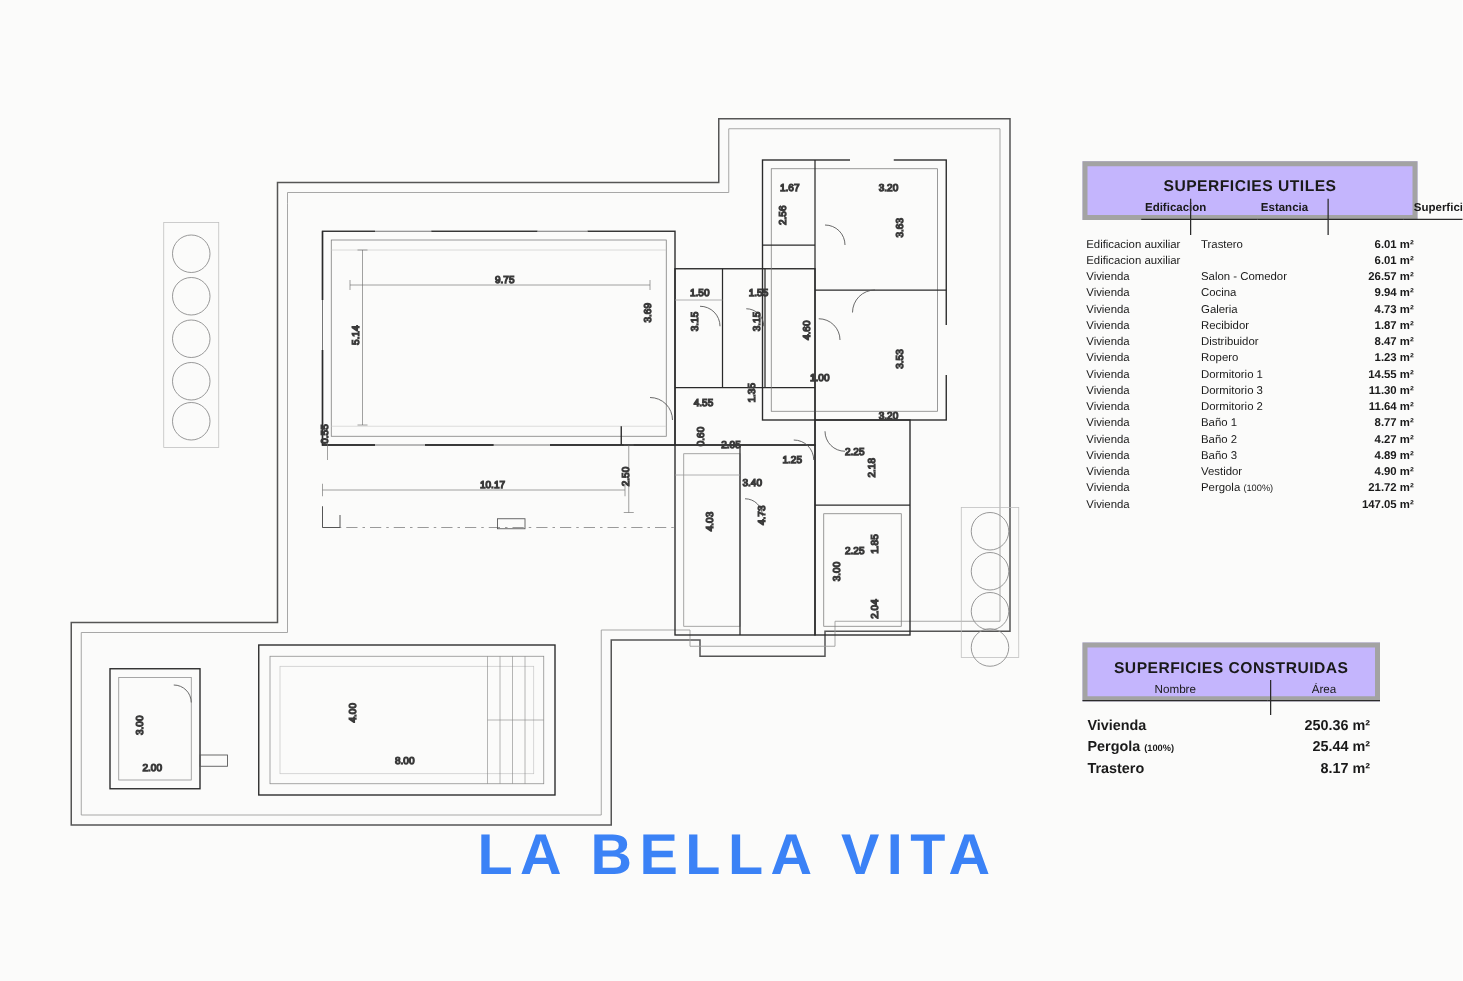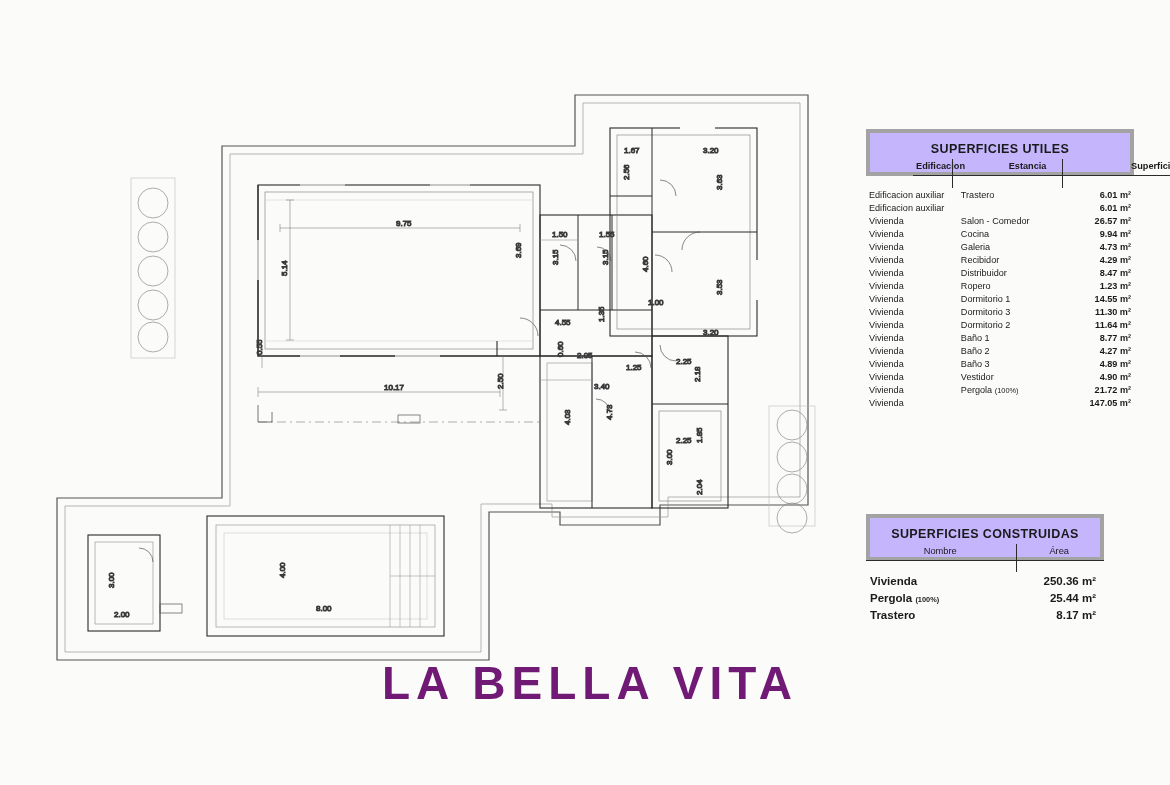--- a/index.html
+++ b/index.html
@@ -30,21 +30,21 @@
   }
   .plan svg { display: block; }
 
   
   .watermark {
     position: absolute;
     left: 355px;
     top: 660px;
     width: 470px;
     text-align: center;
-    color: #701a75;
+    color: #3b82f6;
     pointer-events: none;
     user-select: none;
   }
   .watermark .wm-main {
     font-size: 46px;
     letter-spacing: 6px;
     font-weight: 700;
     line-height: 1;
     white-space: nowrap;
   }
@@ -400,21 +400,21 @@
       <td class="col-c">9.94 m²</td>
     </tr>
     <tr>
       <td class="col-a">Vivienda</td>
       <td class="col-b">Galeria</td>
       <td class="col-c">4.73 m²</td>
     </tr>
     <tr>
       <td class="col-a">Vivienda</td>
       <td class="col-b">Recibidor</td>
-      <td class="col-c">4.29 m²</td>
+      <td class="col-c">1.87 m²</td>
     </tr>
     <tr>
       <td class="col-a">Vivienda</td>
       <td class="col-b">Distribuidor</td>
       <td class="col-c">8.47 m²</td>
     </tr>
     <tr>
       <td class="col-a">Vivienda</td>
       <td class="col-b">Ropero</td>
       <td class="col-c">1.23 m²</td>

